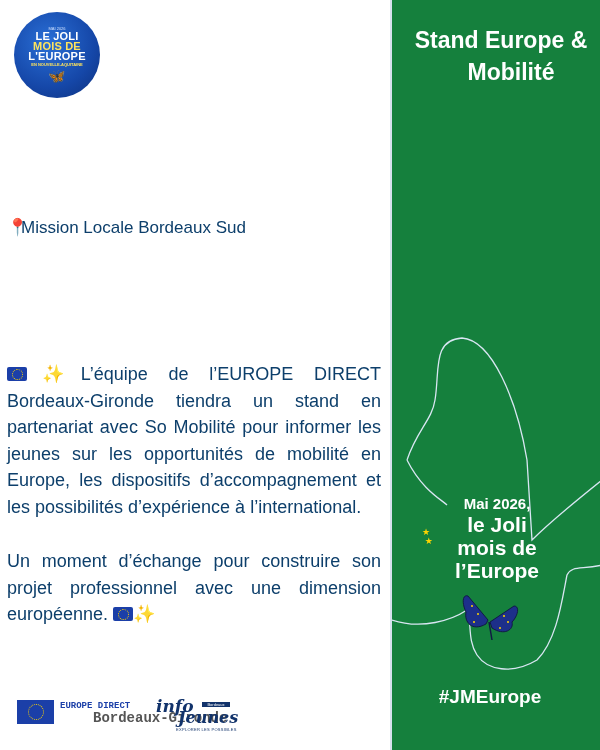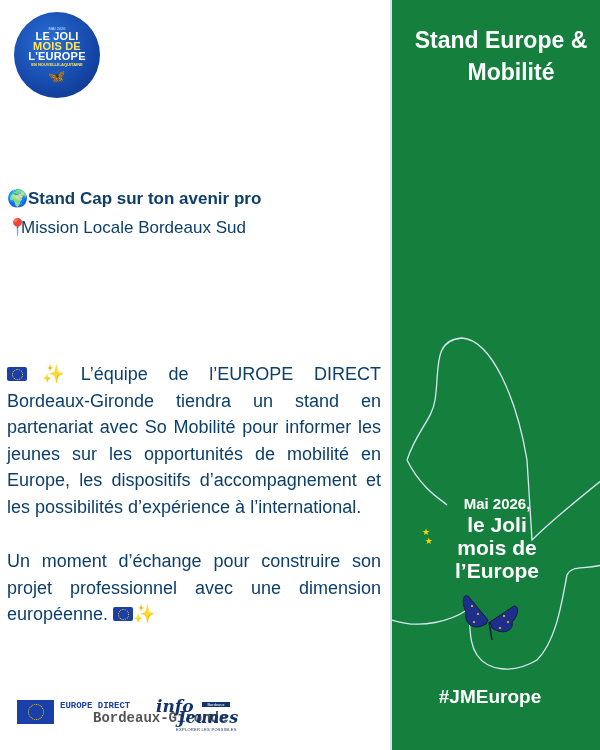--- a/index.html
+++ b/index.html
@@ -53,23 +53,20 @@
     <div class="small">MAI 2026</div>
     <div class="big">
       <div>LE JOLI</div>
       <div class="y">MOIS DE</div>
       <div>L'EUROPE</div>
     </div>
     <div class="sub">EN NOUVELLE-AQUITAINE</div>
     <div class="bfly">🦋</div>
   </div>
 
-  <div class="line text bold" style="top:188px;">
-    <span class="emoji">🌍</span><span>Stand Cap sur ton avenir pro</span>
-  </div>
   <div class="line text" style="top:217px;">
     <span class="emoji" style="width:12px;margin-right:2px;color:#d93a3a;">📍</span><span>Mission Locale Bordeaux Sud</span>
   </div>
 
   <div class="para" style="top:361px;">
     <span class="eu-flag-mini"></span><span class="sparkle">✨</span><span>L’équipe de l’EUROPE DIRECT Bordeaux-Gironde tiendra un stand en partenariat avec So Mobilité pour informer les jeunes sur les opportunités de mobilité en Europe, les dispositifs d’accompagnement et les possibilités d’expérience à l’international.</span>
   </div>
   <div class="para" style="top:548px;">
     <span>Un moment d’échange pour construire son projet professionnel avec une dimension européenne.</span>
     <span class="eu-flag-mini"></span><span class="sparkle">✨</span>

